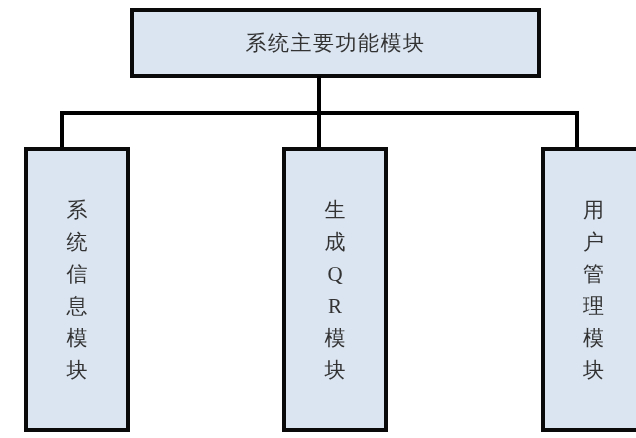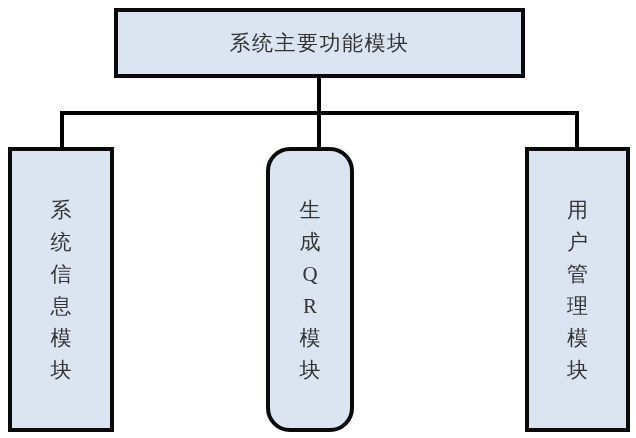--- a/index.html
+++ b/index.html
@@ -17,38 +17,39 @@
   }
   .node {
     position: absolute;
     box-sizing: border-box;
     background: var(--node-fill, #dbe5f1);
     border: 4px solid var(--node-border, #0a0a0a);
     display: flex;
     align-items: center;
     justify-content: center;
     color: var(--text, #333333);
+    margin-left: 16px;
   }
   #root-node {
     left: 114px;
     top: 8px;
     width: 411px;
     height: 70px;
   }
   .htext {
     font-size: 21px;
     letter-spacing: 1.5px;
     white-space: nowrap;
   }
   .child {
     top: 147px;
     height: 285px;
   }
   #child-left   { left: 8px;   width: 106px; align-items: center; }
-  #child-middle { left: 266px; width: 88px; border-radius: 24px; }
+  #child-middle { left: 266px; width: 106px; }
   #child-right  { left: 525px; width: 105px; font-family: Liberation Serif, serif; }
   .vtext {
     display: block;
     width: 22px;
     font-size: 21px;
     line-height: 32px;
     text-align: center;
     word-break: break-all;
   }
   .connector {

